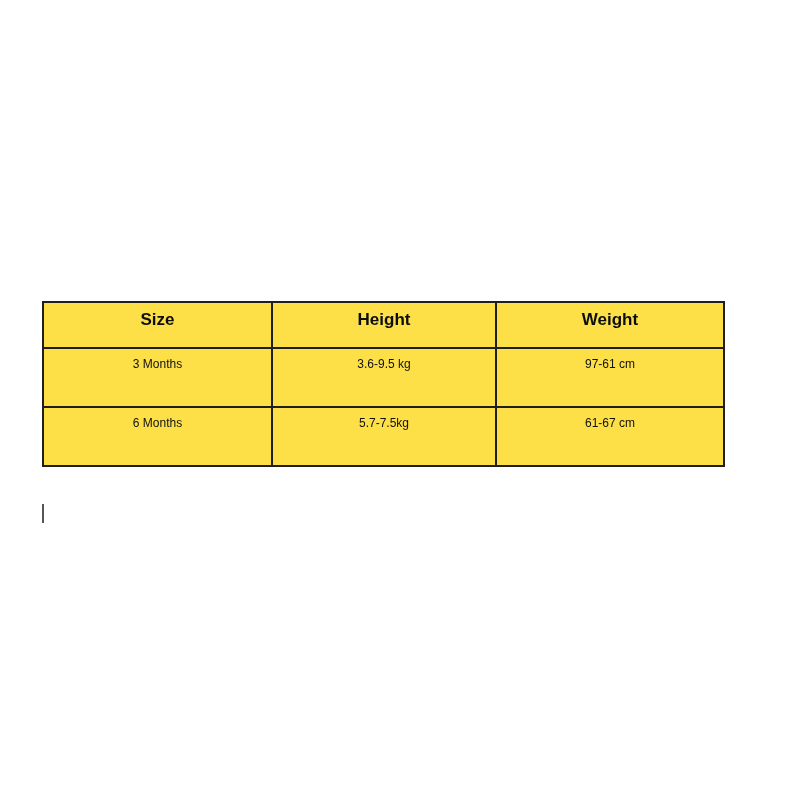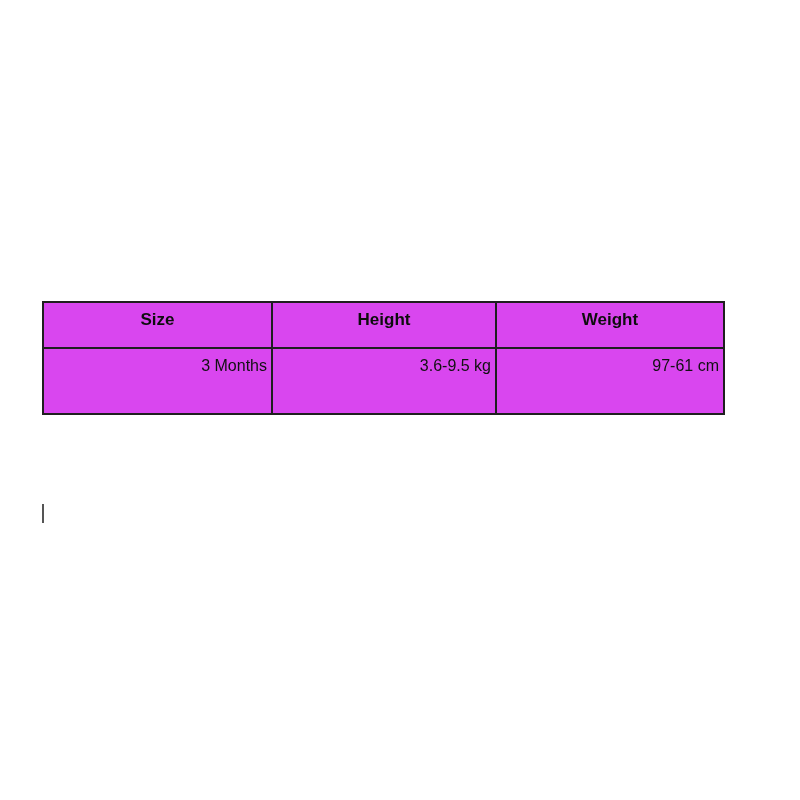--- a/index.html
+++ b/index.html
@@ -26,37 +26,36 @@
     width: 681px;
     border-collapse: collapse;
     table-layout: fixed;
     color: #111111;
   }
   table.size-chart th,
   table.size-chart td {
     border: 2px solid #1f1f1f;
     text-align: center;
     vertical-align: top;
-    background: #d946ef;
+    background: #fde047;
     overflow: hidden;
     white-space: nowrap;
   }
   table.size-chart th {
     height: 37px;
     padding: 7px 4px 0 4px;
     font-size: 17px;
     font-weight: bold;
     color: #0d0d0d;
   }
   table.size-chart td {
     height: 40px;
-    padding: 8px 4px 16px 4px;
-    font-size: 16px;
+    padding: 8px 4px 9px 4px;
+    font-size: 12px;
     font-weight: normal;
-    text-align: right;
   }
   col.c-size   { width: 229px; }
   col.c-weight { width: 224px; }
   col.c-height { width: 228px; }
   .text-caret {
     position: absolute;
     left: 42px;
     top: 504px;
     width: 2px;
     height: 19px;
@@ -80,18 +79,23 @@
         <th>Height</th>
         <th>Weight</th>
       </tr>
     </thead>
     <tbody>
       <tr>
         <td>3 Months</td>
         <td>3.6-9.5 kg</td>
         <td>97-61 cm</td>
       </tr>
+      <tr>
+        <td>6 Months</td>
+        <td>5.7-7.5kg</td>
+        <td>61-67 cm</td>
+      </tr>
     </tbody>
   </table>
 
   <div class="text-caret"></div>
 
 </div>
 
 </body></html>

